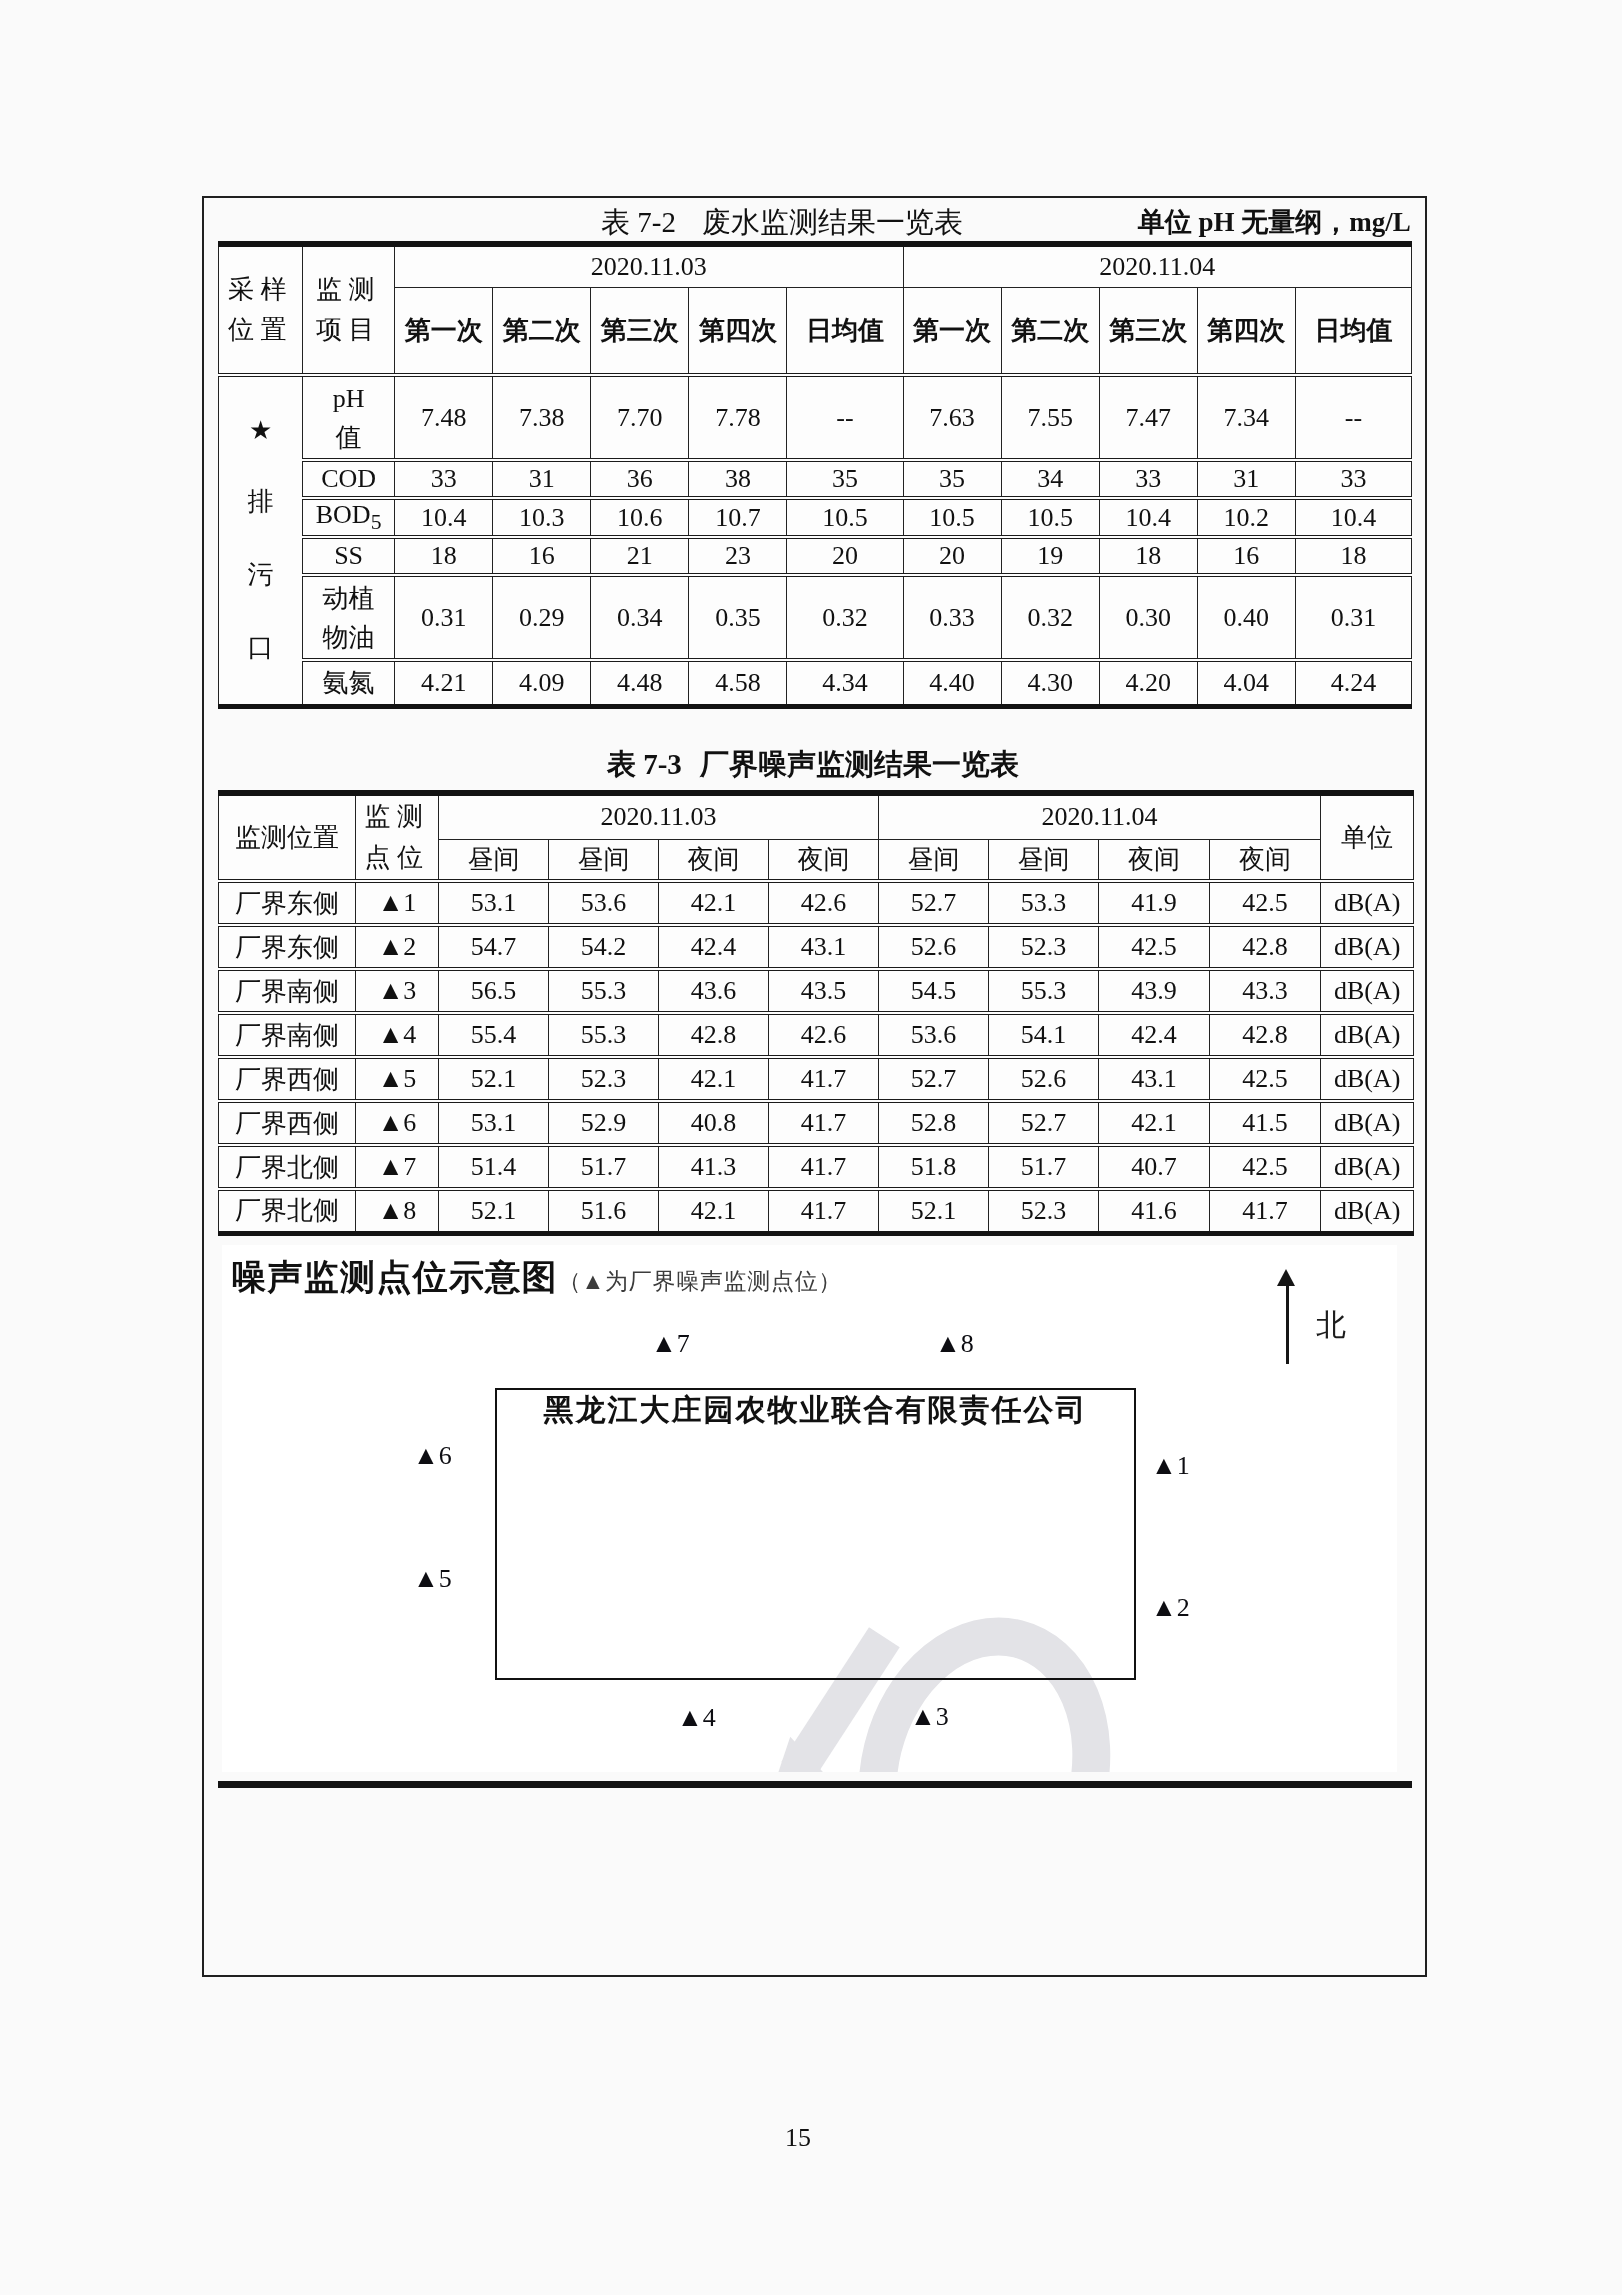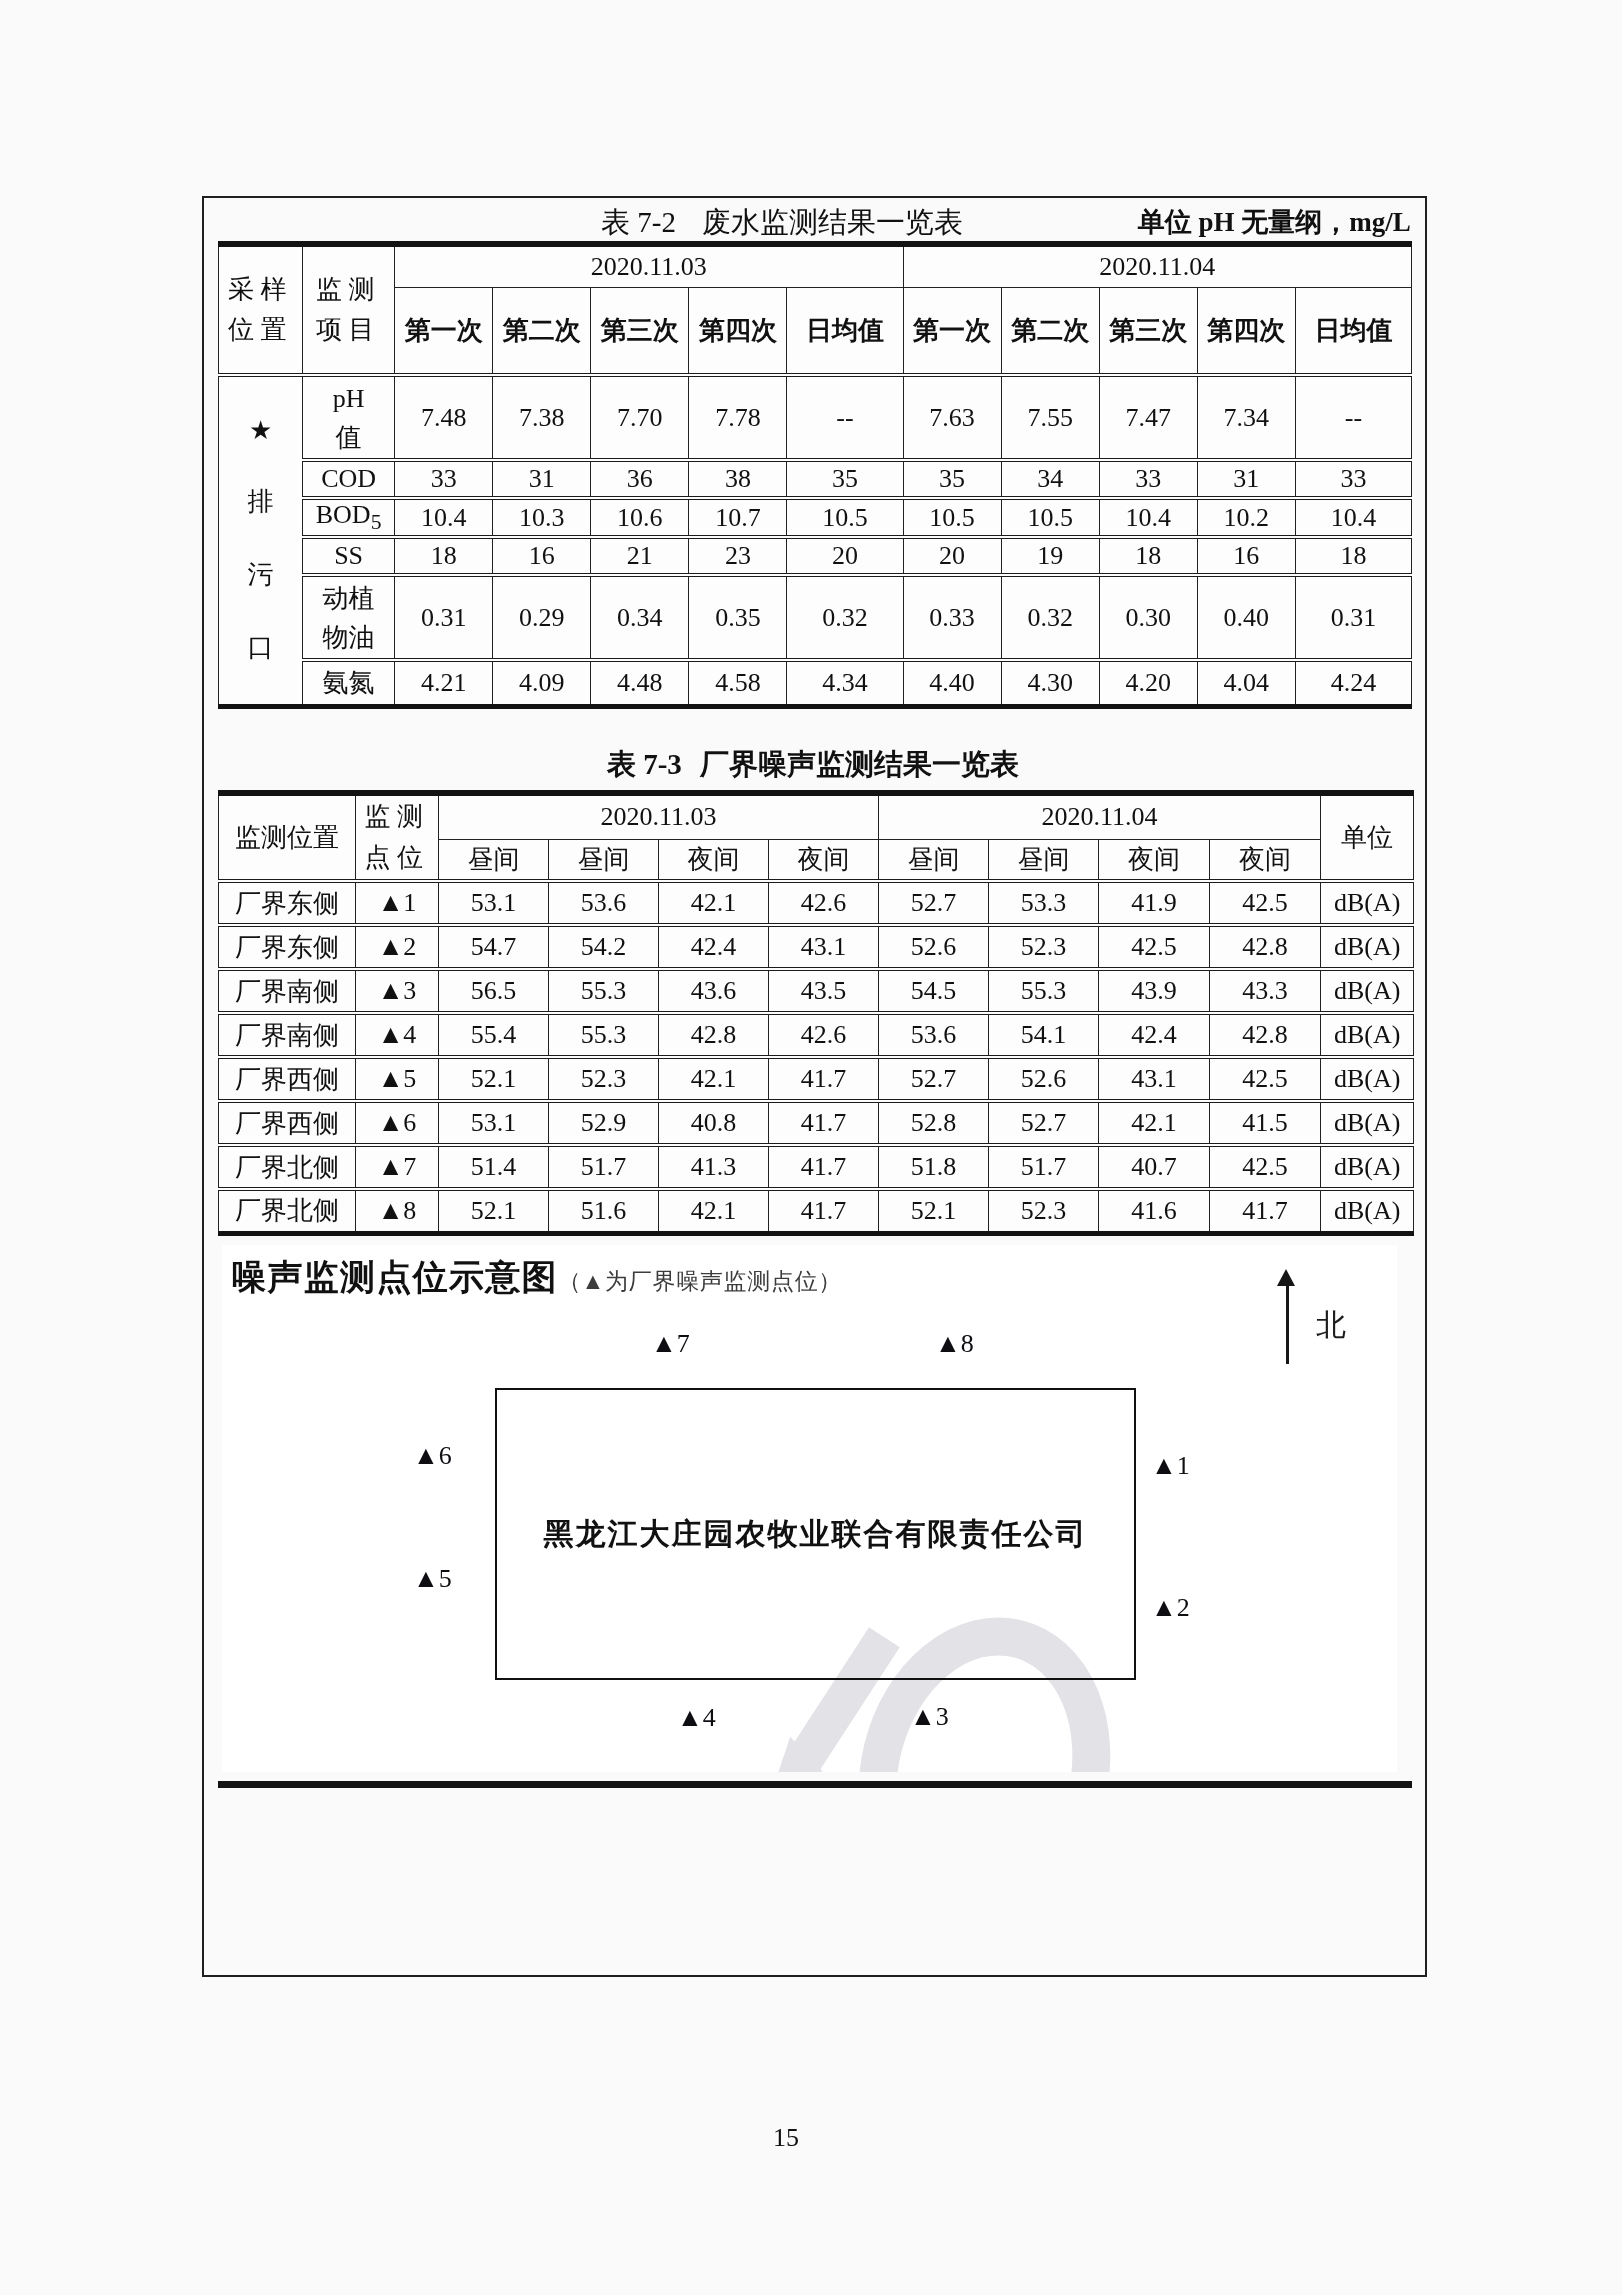--- a/index.html
+++ b/index.html
@@ -47,36 +47,36 @@
   #t2 thead tr.r1{height:46px;}
   #t2 thead tr.r2{height:42px;}
   #t2 tbody tr{height:44px;}
 
   
   .panel{position:absolute;left:222px;top:1245px;width:1175px;height:527px;background:#ffffff;overflow:hidden;}
   .caption{position:absolute;left:9.2px;top:9.2px;white-space:nowrap;}
   .caption .main{font-size:35px;font-weight:bold;letter-spacing:1.3px;}
   .caption .note{font-size:23px;font-weight:normal;color:#3c3c3c;letter-spacing:0.7px;}
   .company-box{position:absolute;left:273px;top:143px;width:637px;height:288px;border:2px solid #111;
-    display:flex;align-items:center;justify-content:center;}
+    display:flex;justify-content:center;}
   .company-box .txt{font-size:30px;font-weight:bold;letter-spacing:2px;white-space:nowrap;}
   .mk{position:absolute;font-size:26px;white-space:nowrap;color:#0d0d12;}
   .mk1{left:929px;top:206px;} .mk2{left:929px;top:348px;}
   .mk3{left:688px;top:457px;} .mk4{left:455px;top:458px;}
   .mk5{left:191px;top:319px;}  .mk6{left:191px;top:196px;}
   .mk7{left:429px;top:84px;}  .mk8{left:713px;top:84px;}
   .north-line{position:absolute;left:1064px;top:38px;width:2.6px;height:81px;background:#161616;}
   .north-head{position:absolute;left:1055px;top:23.6px;width:0;height:0;
     border-left:9.8px solid transparent;border-right:9.8px solid transparent;border-bottom:17px solid #161616;}
   .north-label{position:absolute;left:1094px;top:60px;font-size:30px;color:#1d1d1d;}
   .watermark{position:absolute;left:0;top:0;width:1175px;height:527px;}
 
   
   .rule{position:absolute;left:218px;top:1781px;width:1194px;height:7.2px;background:#141414;}
-  .pagenum{position:absolute;left:4px;top:2123px;width:1564px;text-align:center;font-size:26px;}
+  .pagenum{position:absolute;left:16px;top:2123px;width:1564px;text-align:center;font-size:26px;}
 </style>
 </head>
 <body>
 
 <div class="page">
   <div class="frame"></div>
 
   <div class="t1-bar">
     <div class="t1-title"><span>表 7-2</span><span class="gap"></span><span>废水监测结果一览表</span></div>
     <div class="t1-unit">单位 pH 无量纲，mg/L</div>

